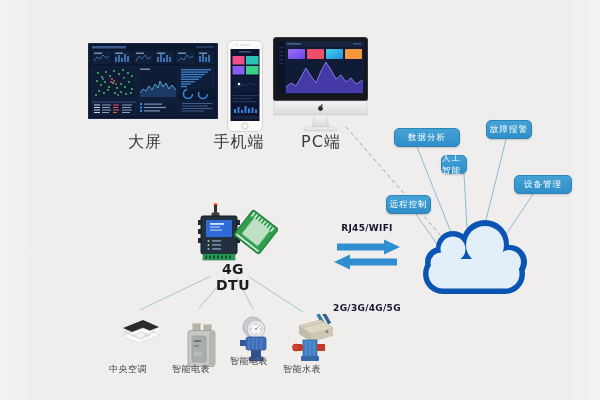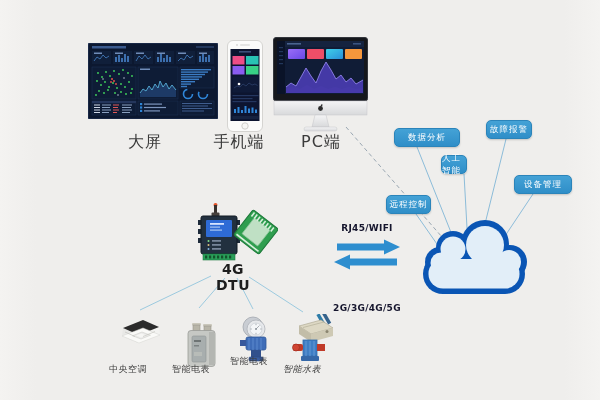--- a/index.html
+++ b/index.html
@@ -441,15 +441,15 @@
       </g>
     <rect x="2" y="30" width="10" height="7" rx="2" fill="#c03a28"></rect>
     <circle cx="5" cy="33.5" r="3.5" fill="#d04432" stroke="#a02e20" stroke-width="0.7"></circle>
     <rect x="26" y="30" width="8" height="7" fill="#c03a28"></rect>
     <rect x="10" y="42" width="18" height="5" rx="1" fill="#3568a8"></rect>
   </svg>
 
   <div class="caption-sm" style="left:109px;top:364px;width:60px;">中央空调</div>
   <div class="caption-sm" style="left:172px;top:364px;width:60px;">智能电表</div>
   <div class="caption-sm" style="left:230px;top:356px;width:60px;">智能电表</div>
-  <div class="caption-sm" style="left:283px;top:364px;width:60px;font-style:italic;">智能水表</div>
+  <div class="caption-sm" style="left:283px;top:364px;width:60px;">智能水表</div>
 
 </div>
 
 </body></html>

